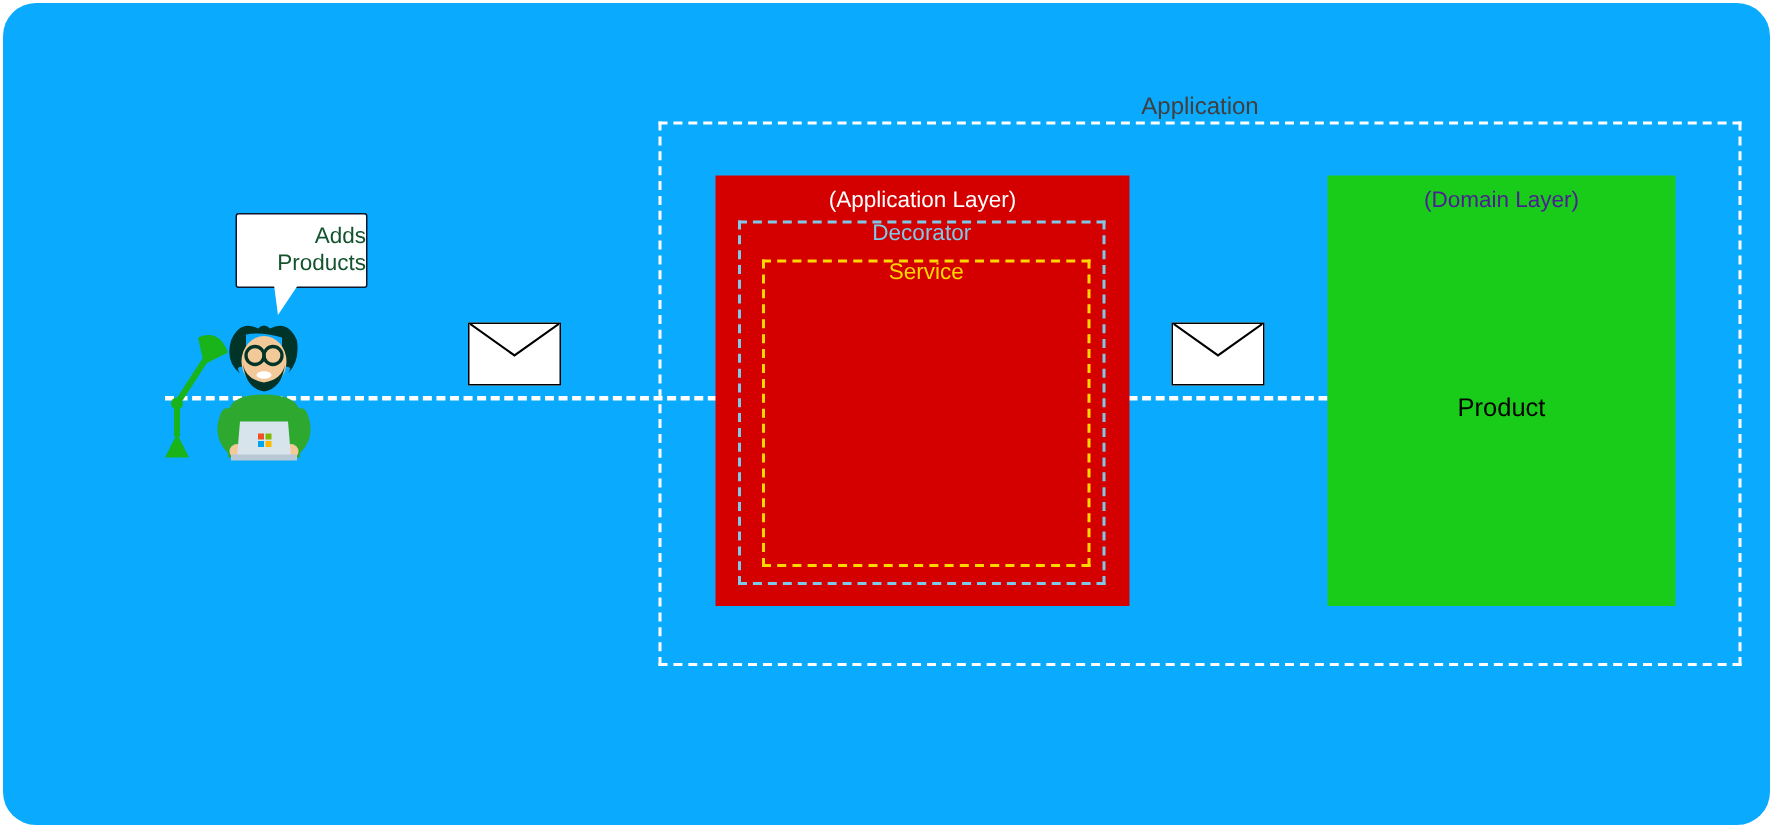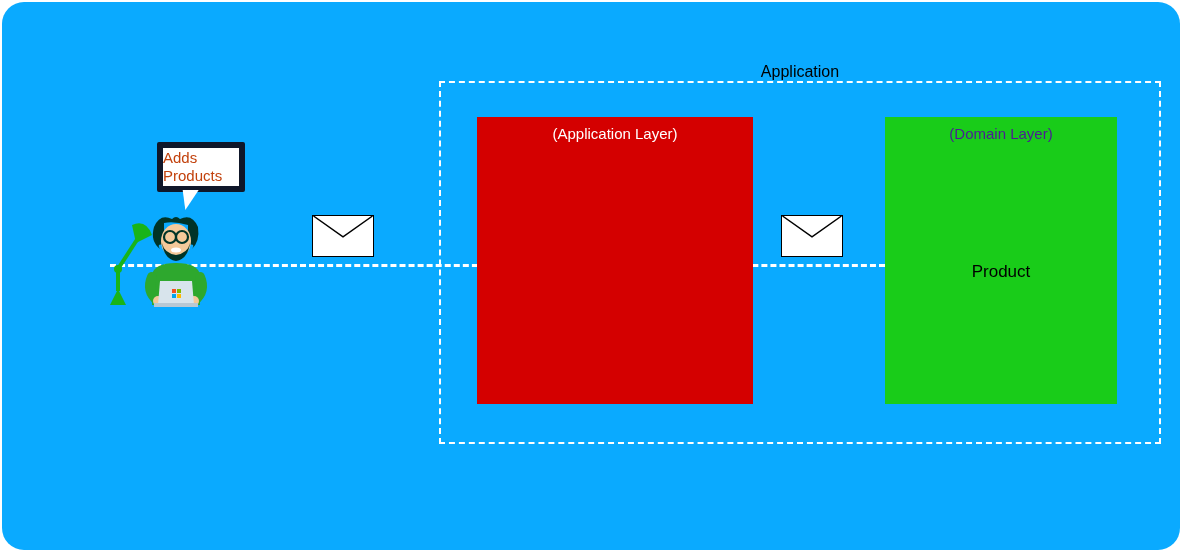--- a/index.html
+++ b/index.html
@@ -19,28 +19,28 @@
       background: #0aaaff;
       border-radius: 22px;
     }
     .speech-bubble {
       position: absolute;
       top: 140px;
       left: 155px;
       width: 88px;
       height: 50px;
       background: #fff;
-      border: 6px solid #0f172a;
+      border: 1px solid #0f172a;
       border-radius: 2px;
       display: flex;
       align-items: center;
       justify-content: center;
-      text-align: left;
-      font-size: 15px;
-      color: #c2410c;
+      text-align: right;
+      font-size: 15px;
+      color: #14532d;
       line-height: 1.2;
     }
     .speech-tail {
       position: absolute;
       top: 188px;
       left: 178px;
       width: 0;
       height: 0;
       border-left: 8px solid transparent;
       border-right: 8px solid transparent;
@@ -64,21 +64,21 @@
       left: 437px;
       width: 722px;
       height: 363px;
       border: 2px dashed #fff;
     }
     .app-label {
       position: absolute;
       top: -20px;
       left: 50%;
       transform: translateX(-50%);
-      color: #000000;
+      color: #404040;
       font-size: 16px;
     }
     .app-layer {
       position: absolute;
       top: 34px;
       left: 36px;
       width: 276px;
       height: 287px;
       background: #d40000;
     }
@@ -224,20 +224,26 @@
     <svg viewBox="0 0 62 42">
         <path d="M0 0 L31 22 L62 0" fill="none" stroke="#000" stroke-width="1.5"></path>
       </svg>
   </div>
 
   <div class="app-box">
     <div class="app-label">Application</div>
 
     <div class="app-layer">
       <div class="app-layer-label">(Application Layer)</div>
+      <div class="decorator-box">
+        <div class="decorator-label">Decorator</div>
+        <div class="service-box">
+          <div class="service-label">Service</div>
+        </div>
+      </div>
     </div>
 
     <div class="domain-layer">
       <div class="domain-label">(Domain Layer)</div>
       <div class="product-label">Product</div>
     </div>
   </div>
 
 </div>
 

